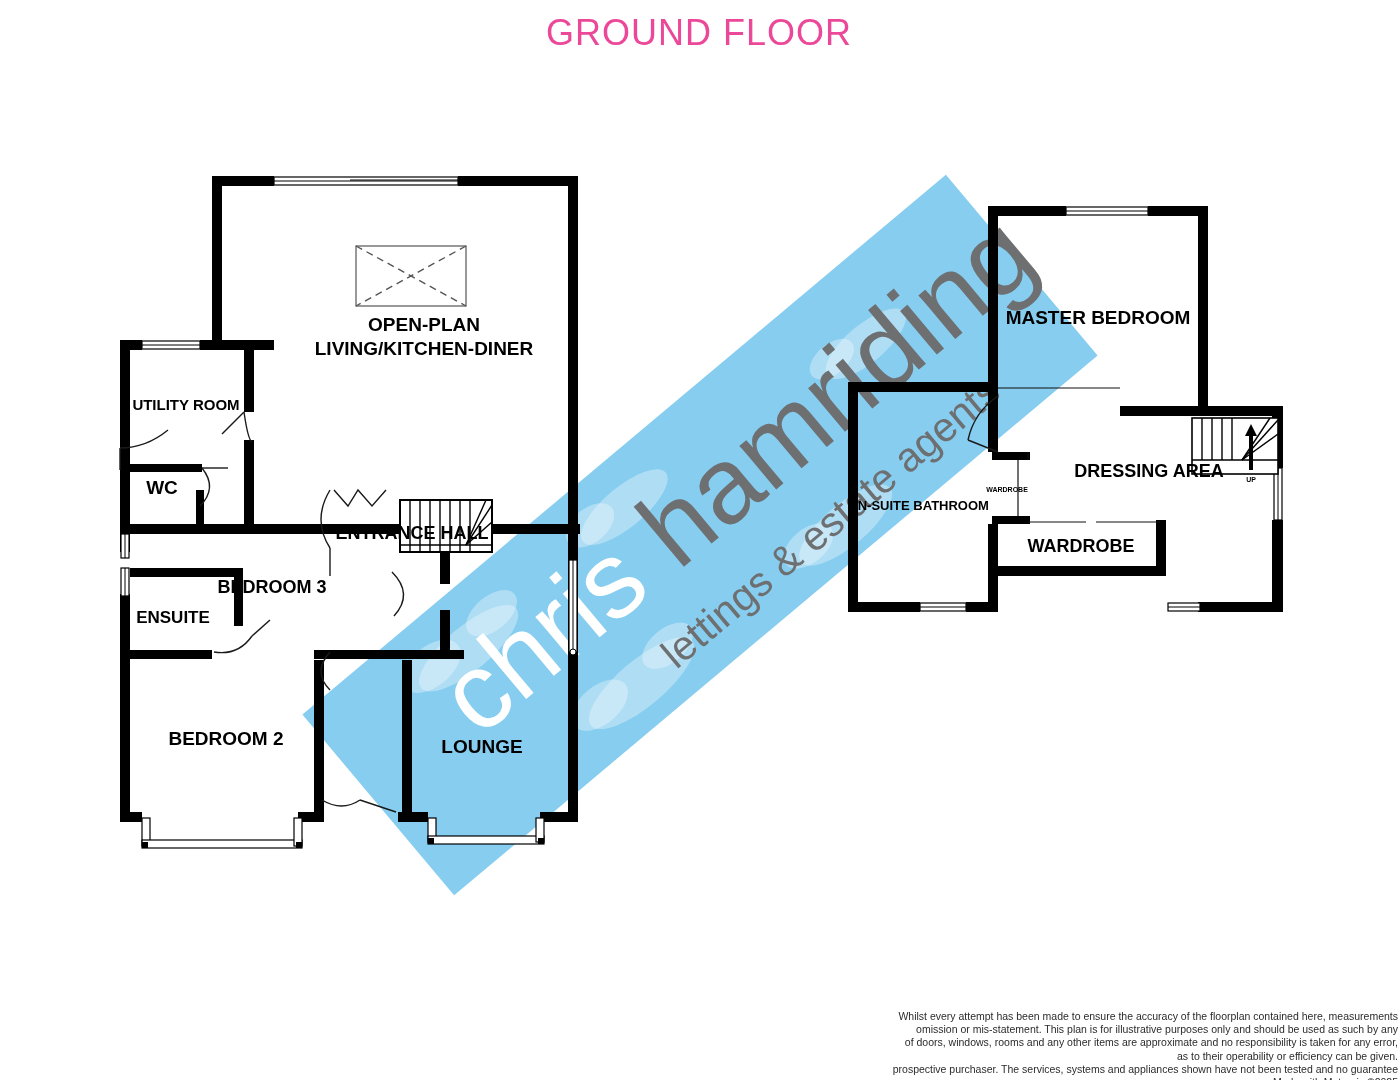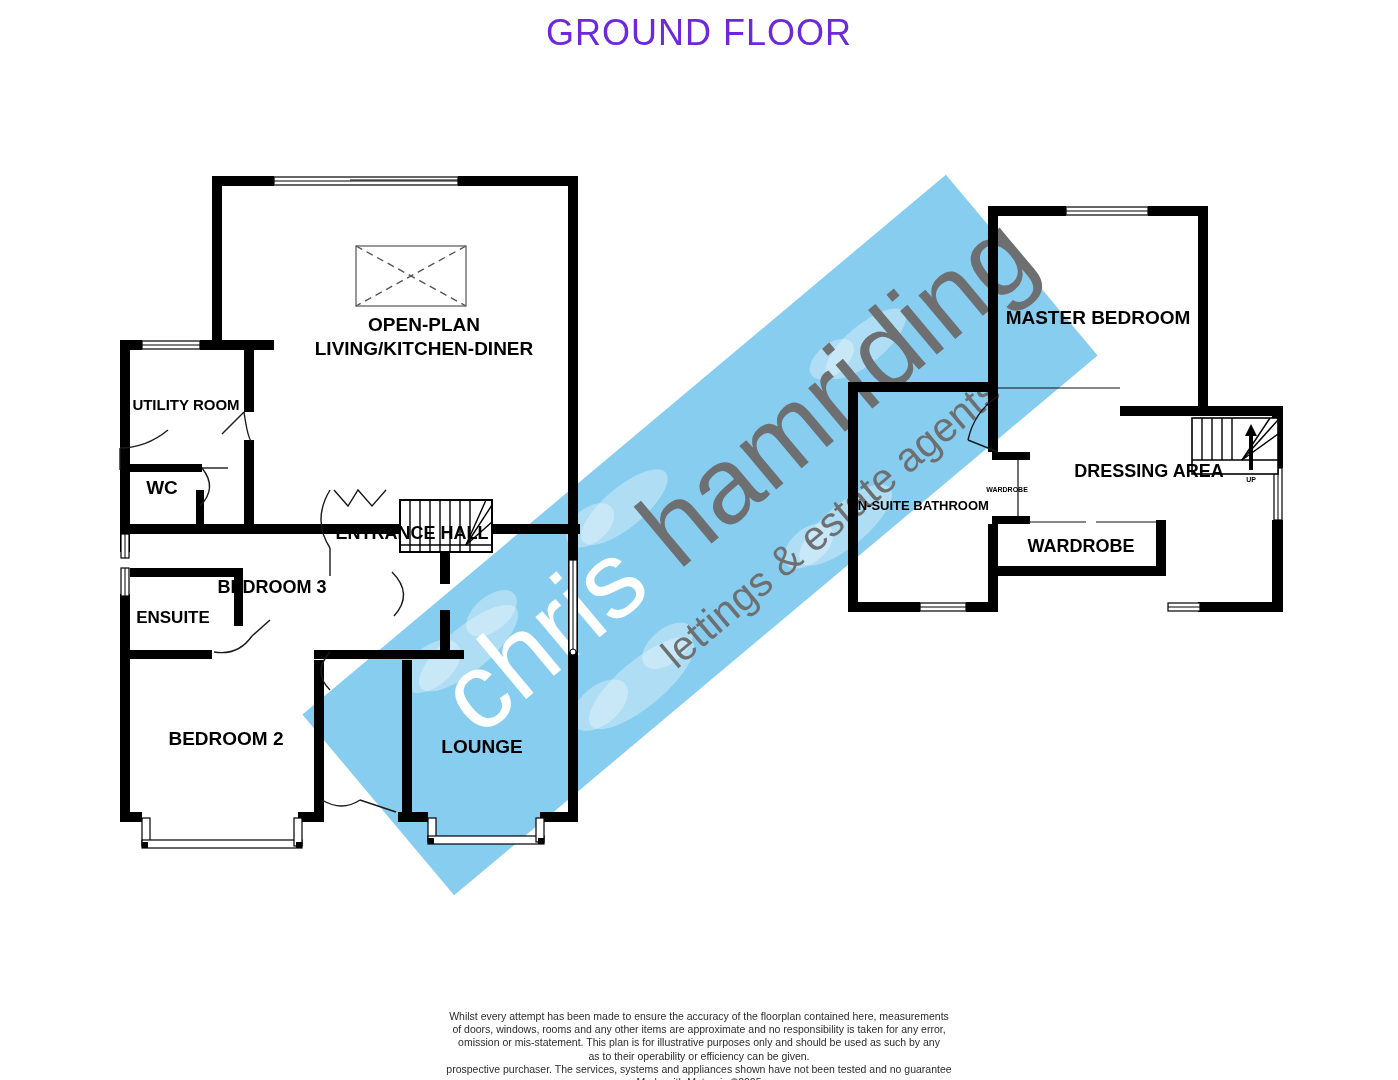--- a/index.html
+++ b/index.html
@@ -17,42 +17,42 @@
   }
   #page-title {
     position: absolute;
     top: 12px;
     left: 0;
     width: 1398px;
     text-align: center;
     font-size: 36px;
     font-weight: 400;
     letter-spacing: 1px;
-    color: #6d28d9;
+    color: #ec4899;
     font-family: "Liberation Sans", sans-serif;
   }
   #plan-canvas {
     position: absolute;
     top: 0;
     left: 0;
     width: 1398px;
     height: 1000px;
   }
   #disclaimer {
     position: absolute;
     left: 0;
     top: 1010px;
     width: 1398px;
     text-align: center;
     font-size: 10.5px;
     line-height: 13.2px;
     color: #2b2b2b;
     font-family: "Liberation Sans", sans-serif;
   }
-  #disclaimer div { white-space: pre-wrap; }
+  #disclaimer div { white-space: pre-wrap; text-align: right; }
   .room-label {
     font-family: "Liberation Sans", sans-serif;
     font-weight: bold;
     fill: #000000;
   }
   .tiny-label {
     font-family: "Liberation Sans", sans-serif;
     font-weight: bold;
     fill: #000000;
     font-size: 7px;
@@ -357,18 +357,18 @@
 
     <text class="tiny-label" x="1007" y="492" font-size="6" text-anchor="middle">WARDROBE</text>
 
     <text class="tiny-label" x="1251" y="482" font-size="7" text-anchor="middle">UP</text>
   </g>
 
 </svg>
 
 <div id="disclaimer">
   <div>Whilst every attempt has been made to ensure the accuracy of the floorplan contained here, measurements</div>
+  <div>omission or mis-statement. This plan is for illustrative purposes only and should be used as such by any</div>
   <div>of doors, windows, rooms and any other items are approximate and no responsibility is taken for any error,</div>
-  <div>omission or mis-statement. This plan is for illustrative purposes only and should be used as such by any</div>
   <div>as to their operability or efficiency can be given.</div>
   <div>prospective purchaser. The services, systems and appliances shown have not been tested and no guarantee</div>
   <div>Made with Metropix ©2025</div>
 </div>
 
 </body></html>

